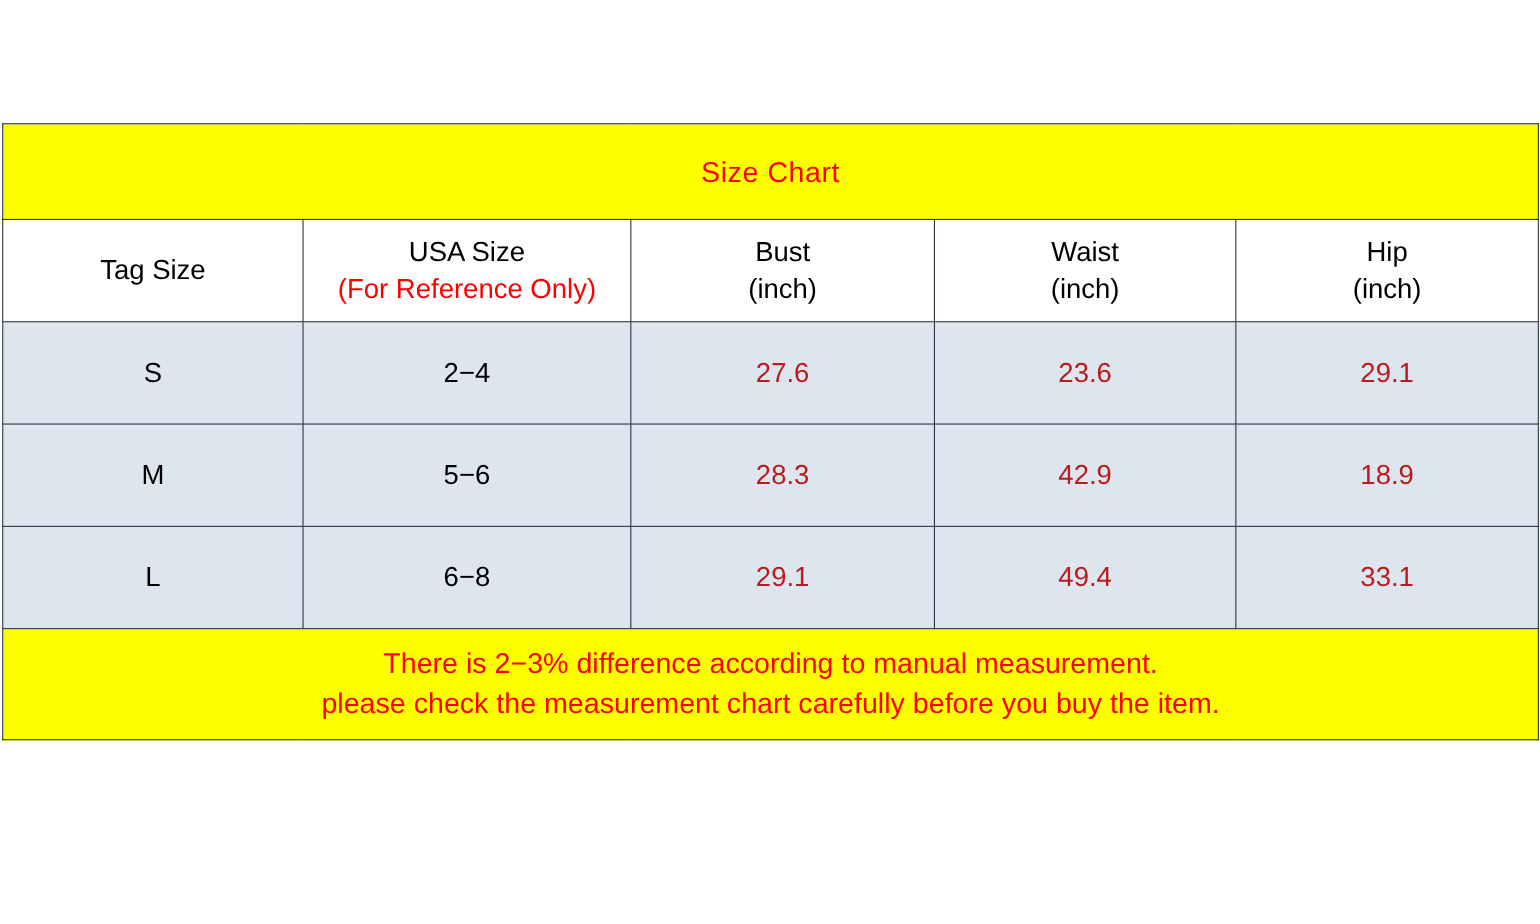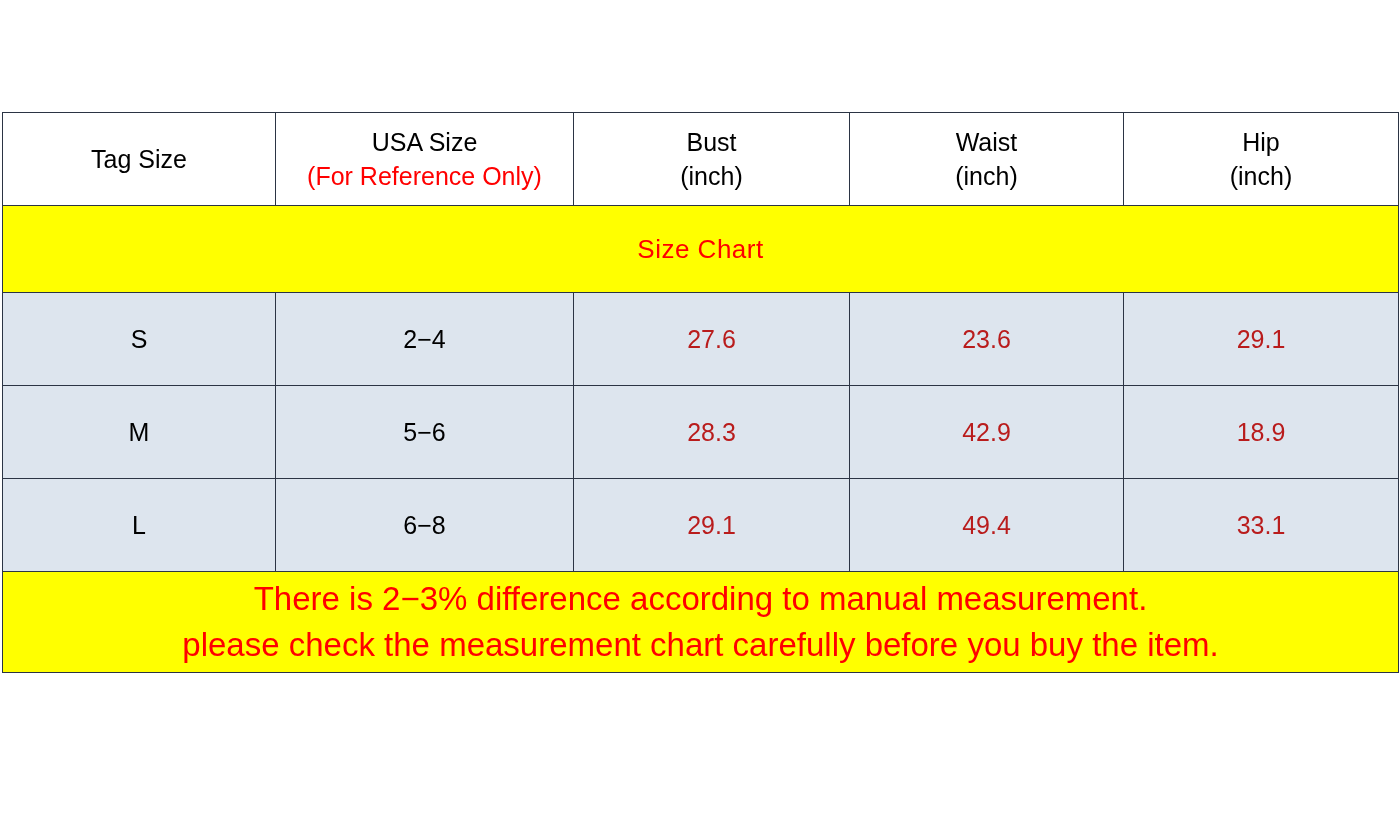--- a/index.html
+++ b/index.html
@@ -77,21 +77,21 @@
   }
   td.data-cell.num {
     color: #b91c1c;
   }
 
   
   td.note-cell {
     background: #ffff00;
     height: 92px;
     color: #ff0000;
-    font-size: 33px;
+    font-size: 26px;
     line-height: 1.38;
     padding: 4px 6px;
   }
   td.note-cell .note-line {
     display: block;
     white-space: nowrap;
   }
 </style>
 </head>
 <body>
@@ -101,41 +101,41 @@
     <colgroup>
       <col class="c-tag">
       <col class="c-usa">
       <col class="c-bust">
       <col class="c-waist">
       <col class="c-hip">
     </colgroup>
     <tbody>
 
       <tr>
+        <td class="title-cell" colspan="5">Size Chart</td>
+      </tr>
+
+      <tr>
         <td class="head-cell">Tag Size</td>
         <td class="head-cell">
           <span class="sub-black">USA Size</span>
           <span class="sub-red">(For Reference Only)</span>
         </td>
         <td class="head-cell">
           <span class="sub-black">Bust</span>
           <span class="sub-black">(inch)</span>
         </td>
         <td class="head-cell">
           <span class="sub-black">Waist</span>
           <span class="sub-black">(inch)</span>
         </td>
         <td class="head-cell">
           <span class="sub-black">Hip</span>
           <span class="sub-black">(inch)</span>
         </td>
-      </tr>
-
-      <tr>
-        <td class="title-cell" colspan="5">Size Chart</td>
       </tr>
 
       <tr>
         <td class="data-cell">S</td>
         <td class="data-cell">2−4</td>
         <td class="data-cell num">27.6</td>
         <td class="data-cell num">23.6</td>
         <td class="data-cell num">29.1</td>
       </tr>
 

